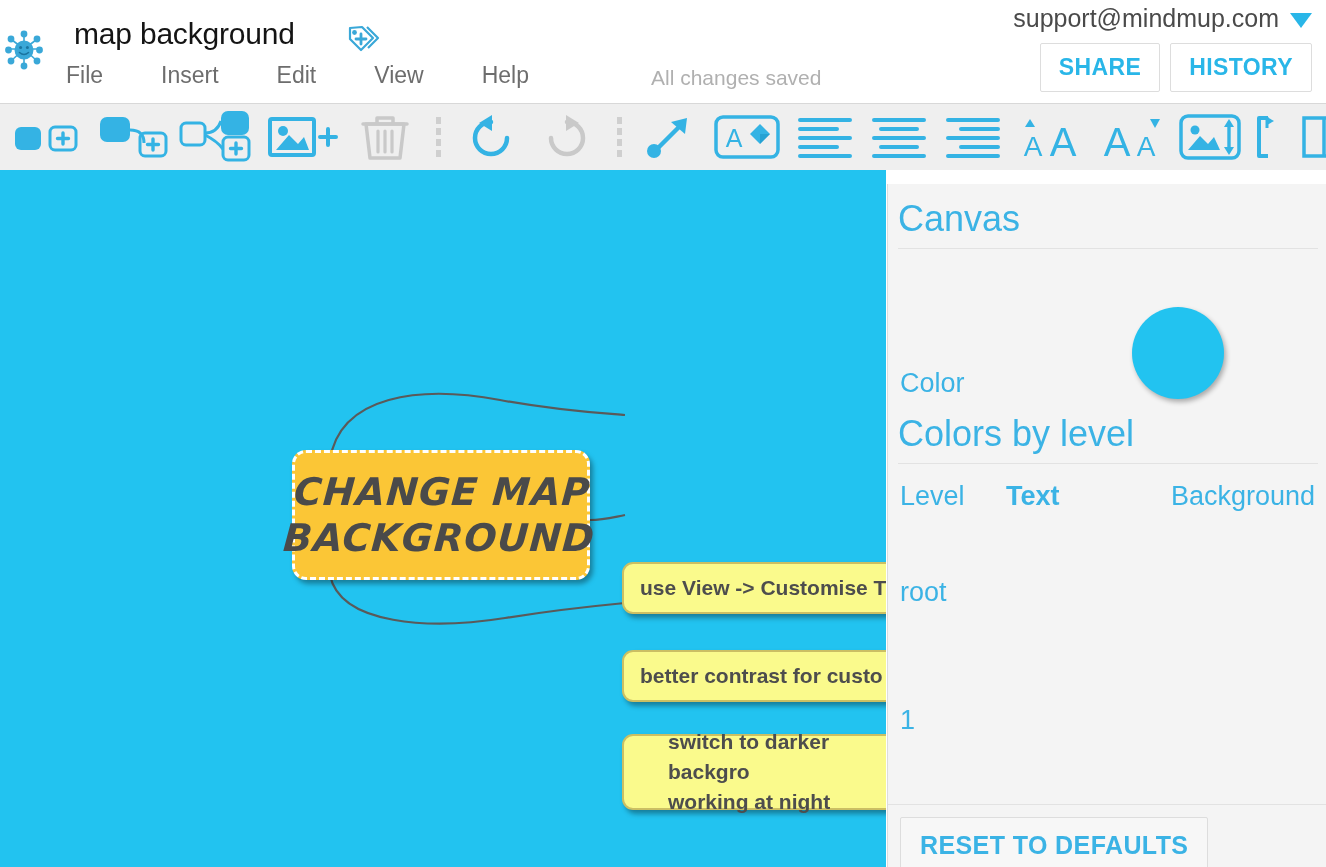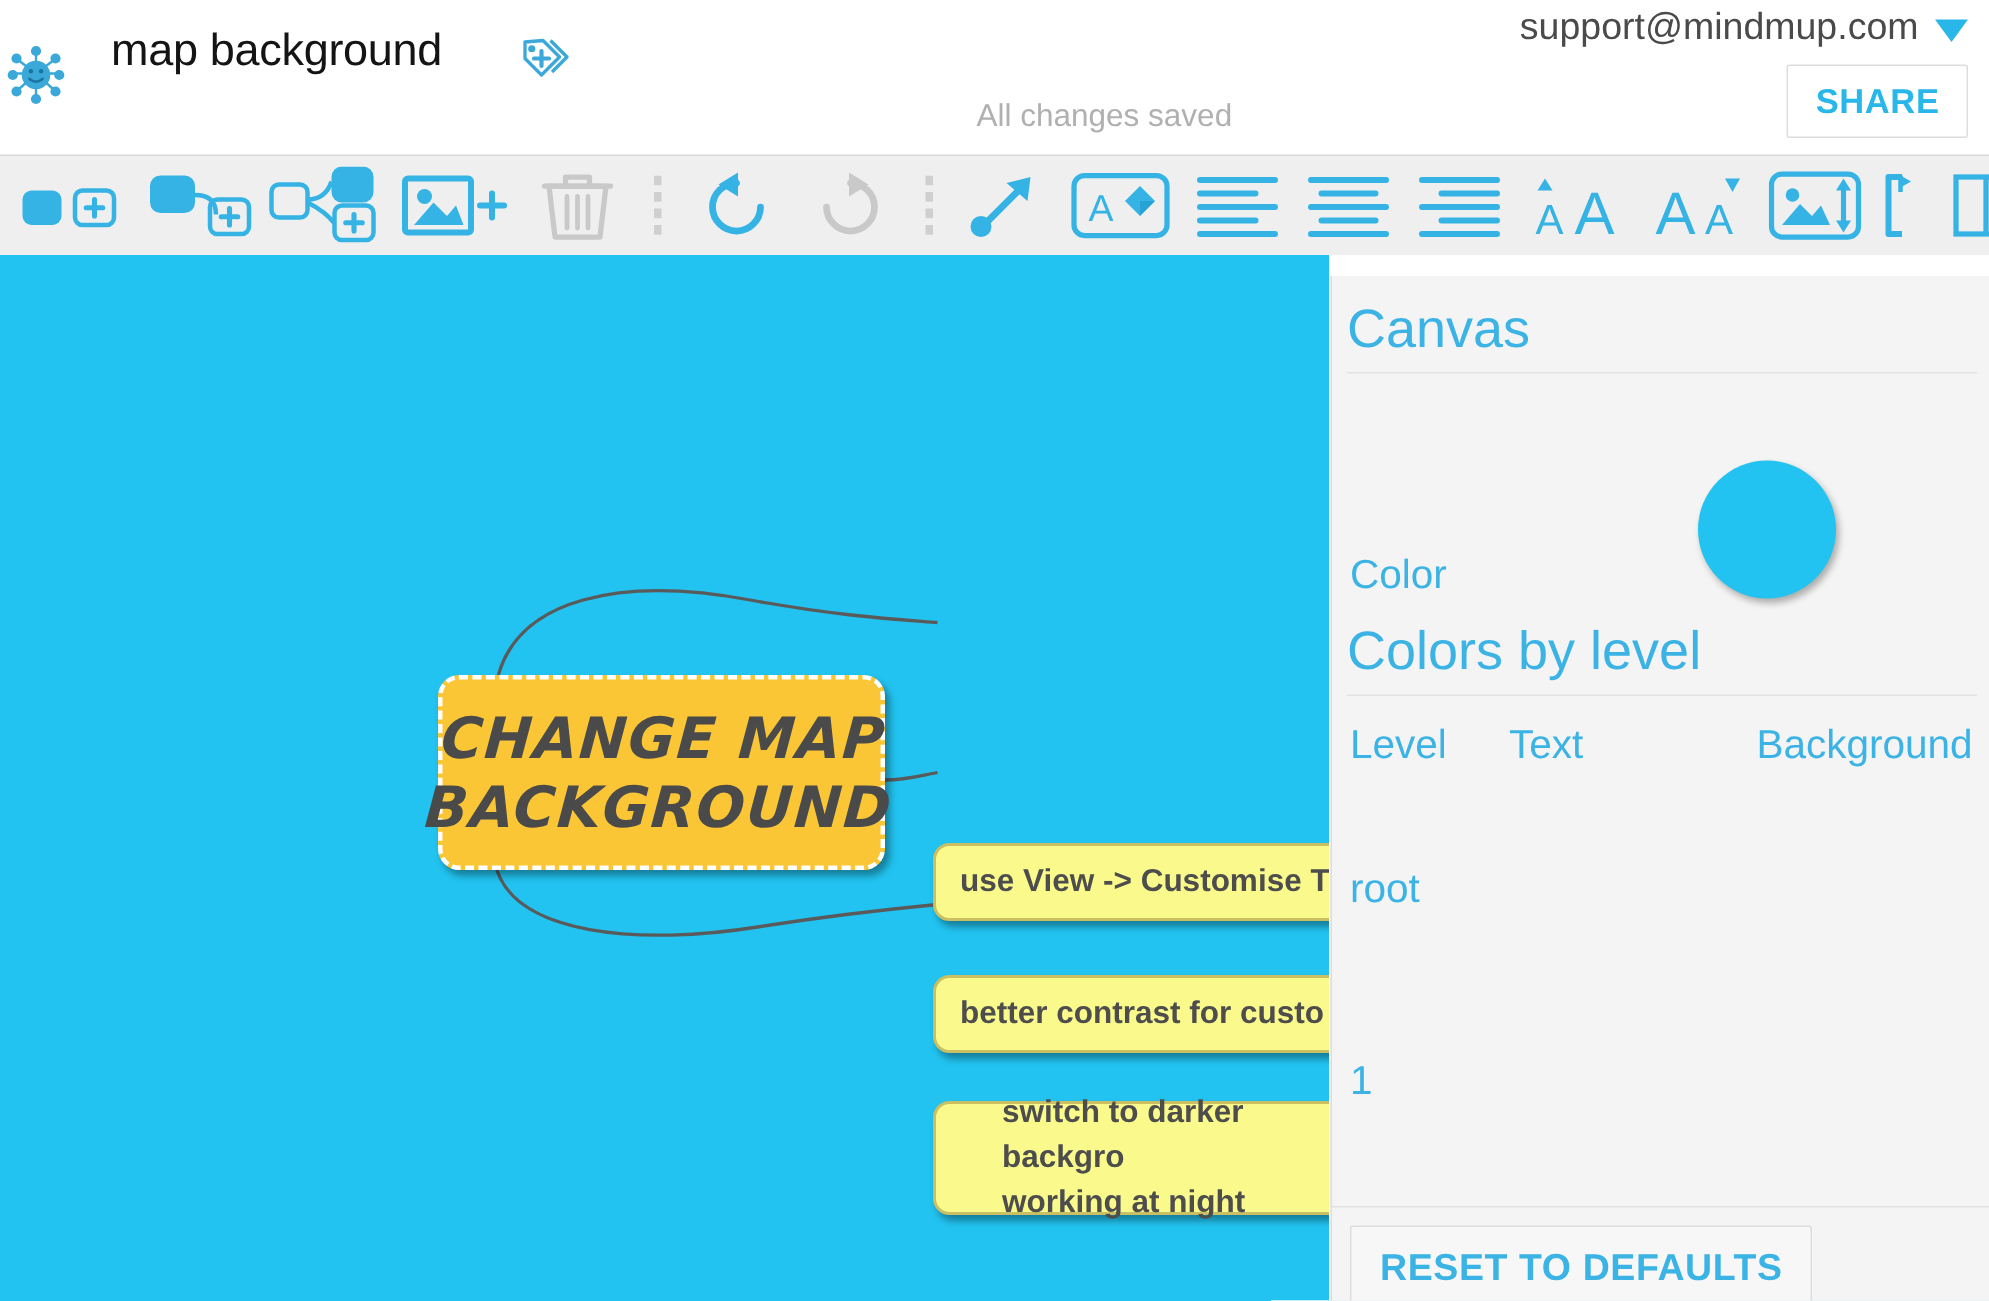--- a/index.html
+++ b/index.html
@@ -145,21 +145,21 @@
   .canvas-swatch { width: 92px; height: 92px; margin-left: 167px; }
 
   .level-table { padding-left: 12px; }
   .lt-head { display: flex; align-items: center; height: 64px; }
   .lt-th {
     font-size: 27px; color: #3bb3e5; white-space: nowrap;
   }
   .lt-row { display: flex; align-items: center; height: 128px; }
   .lt-level { font-size: 27px; color: #3bb3e5; }
   .col-level { width: 106px; flex: none; }
-  .col-text  { width: 165px; flex: none; }
+  .col-text  { width: 165px; flex: none; font-weight: bold; }
   .col-bg    { width: 165px; flex: none; }
   .cell-swatch { width: 98px; height: 98px; }
 
   .sidebar-footer {
     position: absolute; left: 0; bottom: 0; width: 100%;
     border-top: 1px solid #e2e2e2;
     padding: 12px 0 0 12px; box-sizing: border-box;
     height: 77px; background: #f4f4f4;
   }
   .reset-btn {
@@ -207,30 +207,38 @@
           <path d="M22 7 L33 18 L21 30 L10 19 L10 8 Z"></path>
           <path d="M27 7 L38 18 L28 28"></path>
         </g>
         <circle cx="14.5" cy="12.5" r="2.4" fill="#3aa8d8"></circle>
         <g stroke="#3aa8d8" stroke-width="2.8" stroke-linecap="round">
           <path d="M21 14 L21 24 M16 19 L26 19"></path>
         </g>
       </svg>
     </div>
 
+    <div class="menubar">
+      <div class="menu-item">File</div>
+      <div class="menu-item">Insert</div>
+      <div class="menu-item">Edit</div>
+      <div class="menu-item">View</div>
+      <div class="menu-item">Help</div>
+    </div>
 
     <div class="save-status">All changes saved</div>
 
     <div class="account">
       <span class="account-email">support@mindmup.com</span>
       <span class="caret-down"></span>
     </div>
 
     <div class="hdr-buttons">
       <div class="hdr-btn">SHARE</div>
+      <div class="hdr-btn">HISTORY</div>
     </div>
   </div>
 
   <div class="toolbar">
 
     <div class="tb-item" style="width:86px;margin-left:8px">
       <svg width="80" height="40" viewBox="0 0 80 40">
         <rect x="4" y="10" width="26" height="23" rx="6" fill="#34b3e4"></rect>
         <rect x="39" y="10" width="26" height="23" rx="5" fill="none" stroke="#34b3e4" stroke-width="3"></rect>
         <g stroke="#34b3e4" stroke-width="3.4" stroke-linecap="round">

